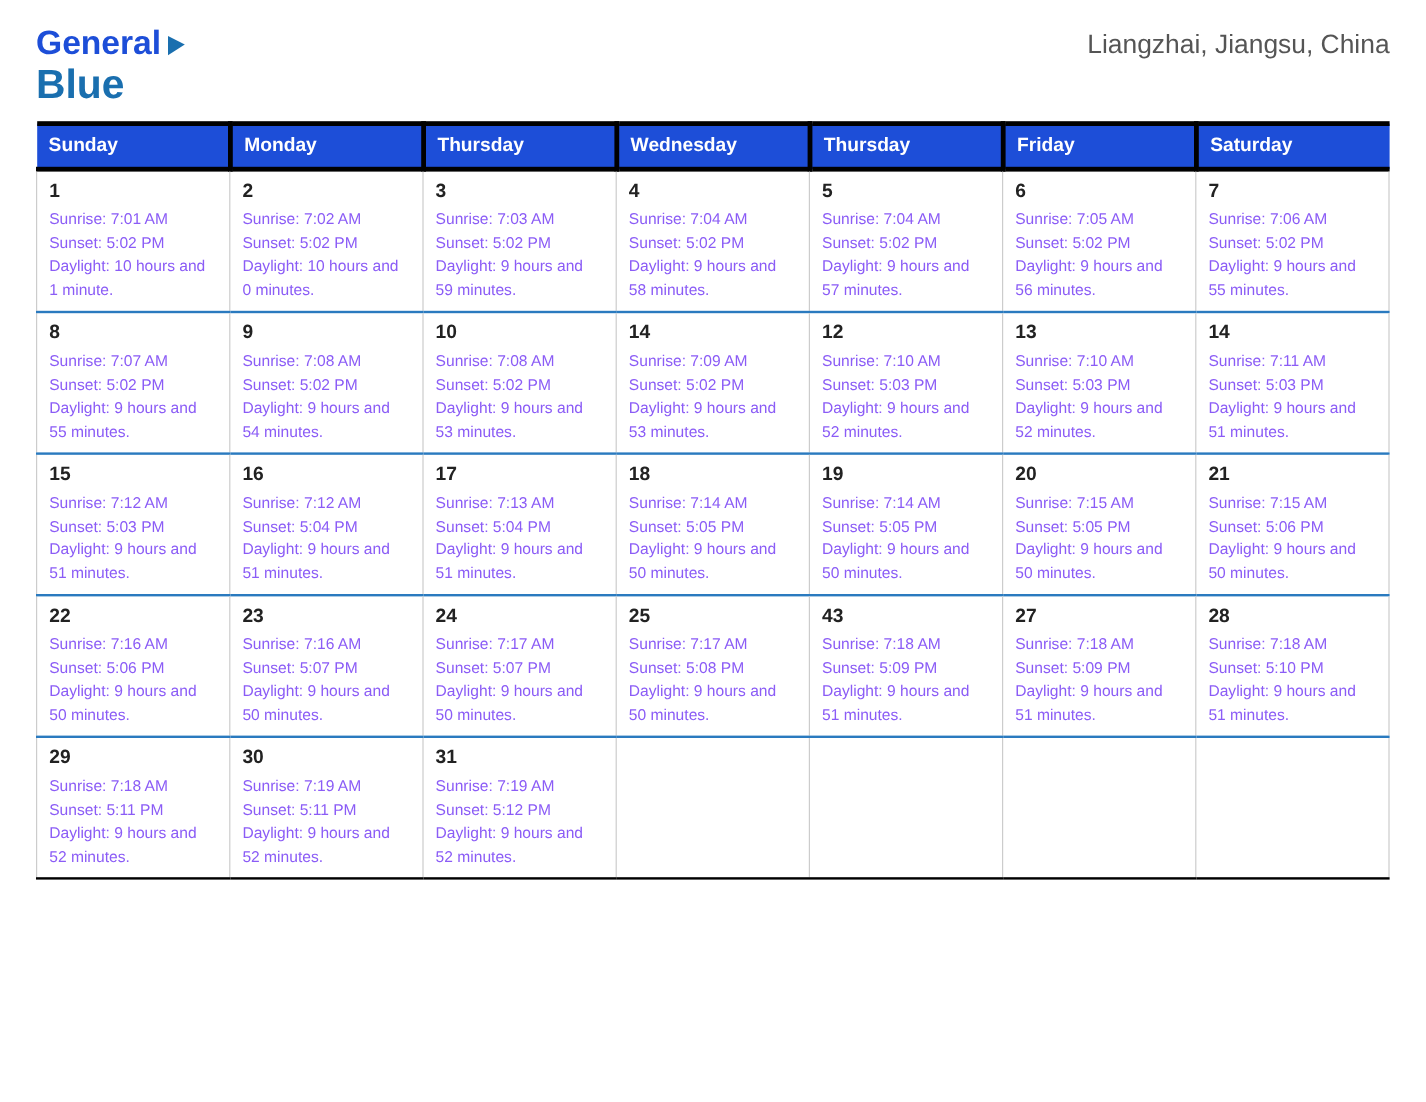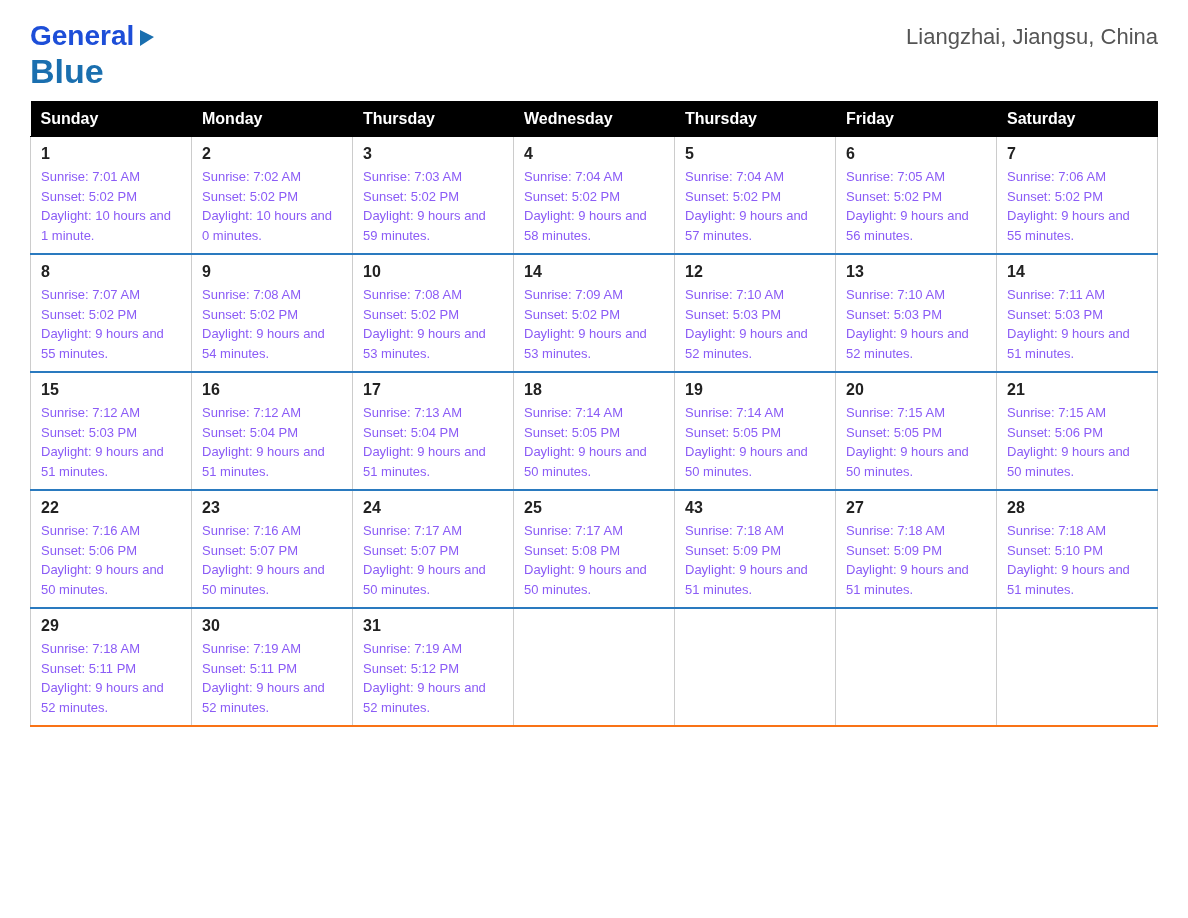--- a/index.html
+++ b/index.html
@@ -49,39 +49,39 @@
       font-size: 22px;
       color: #555;
       margin-top: 4px;
     }
     .calendar {
       width: 100%;
       border-collapse: collapse;
       margin-top: 10px;
     }
     .calendar th {
-      background-color: #000000;
+      background-color: #1d4ed8;
       color: #fff;
       font-size: 16px;
       font-weight: bold;
       padding: 8px 10px;
       text-align: left;
-      border: 1px solid #000000;
+      border: 4px solid #000000;
     }
     .calendar td {
       vertical-align: top;
       padding: 8px 10px;
       border: 1px solid #ccc;
       font-size: 13px;
       color: #333;
       width: 14.28%;
       min-height: 100px;
     }
     .calendar tr:last-child td {
-      border-bottom: 2px solid #f97316;
+      border-bottom: 2px solid #000000;
     }
     .calendar thead tr th:first-child {
       border-left: none;
     }
     .calendar thead tr th:last-child {
       border-right: none;
     }
     .day-number {
       font-size: 16px;
       font-weight: bold;

